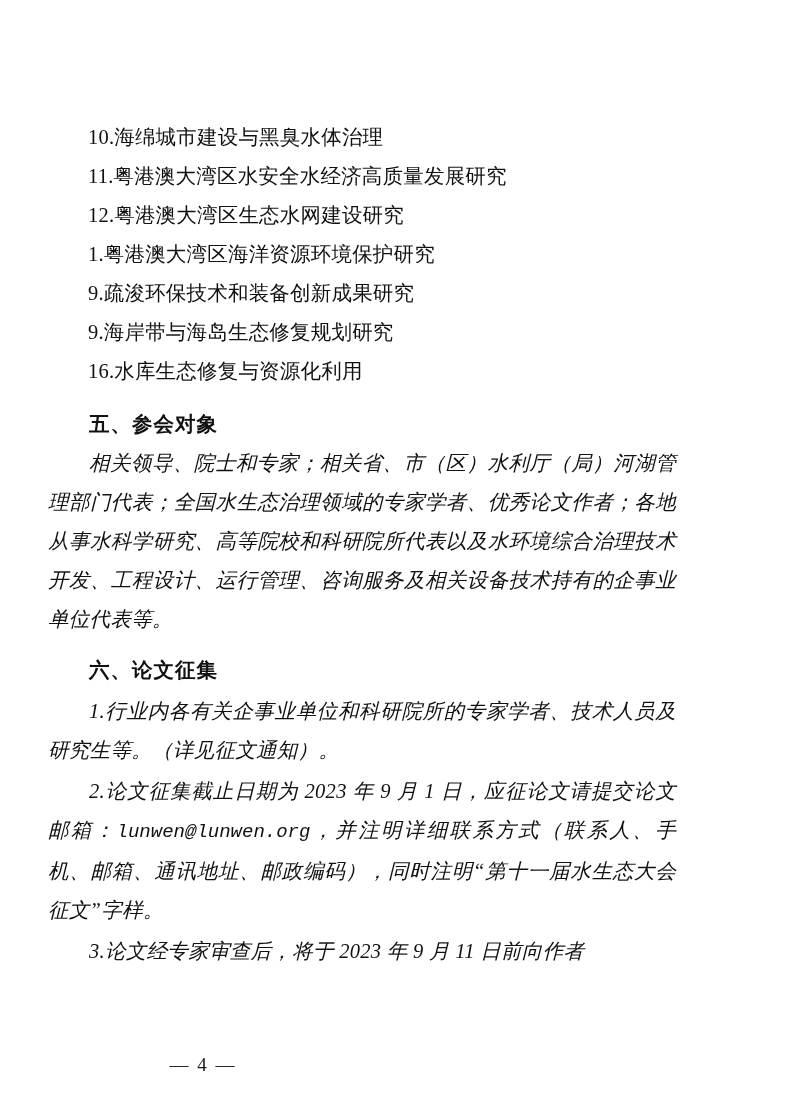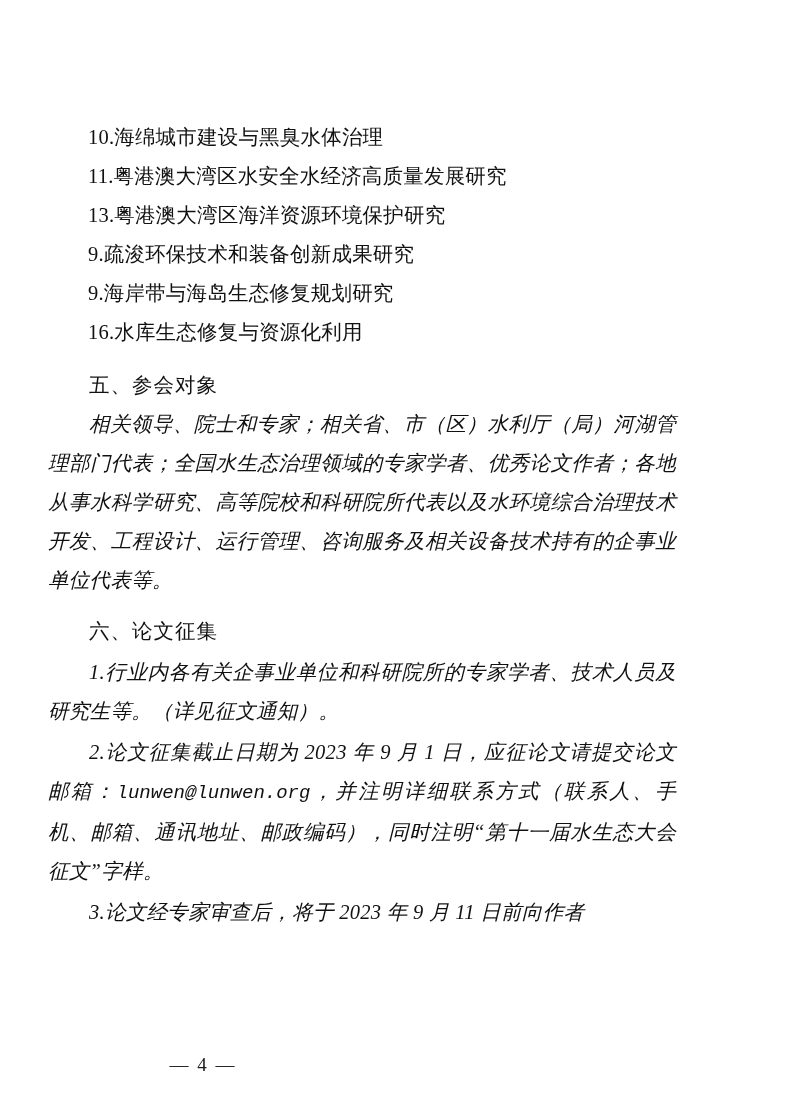--- a/index.html
+++ b/index.html
@@ -29,21 +29,21 @@
   }
   .list-item {
     margin: 0;
     padding: 0;
     text-indent: 40px;
     white-space: nowrap;
   }
   .section-heading {
     margin: 6px 0 0 0;
     padding: 0;
-    font-weight: normal;
+    font-weight: bold;
     text-indent: 41px;
     letter-spacing: 1px;
   }
   .para {
     margin: 0;
     padding: 0;
     text-indent: 41px;
     text-align: justify;
     text-justify: inter-ideograph;
     letter-spacing: 0.3px;
@@ -75,21 +75,22 @@
   .block-gap-2 { height: 6px; }
 </style>
 </head>
 <body>
 
 <div class="page">
   <div class="doc-body">
 
     <p class="list-item">10.海绵城市建设与黑臭水体治理</p>
     <p class="list-item">11.粤港澳大湾区水安全水经济高质量发展研究</p>
-    <p class="list-item">13.粤港澳大湾区海洋资源环境保护研究</p>
+    <p class="list-item">12.粤港澳大湾区生态水网建设研究</p>
+    <p class="list-item">1.粤港澳大湾区海洋资源环境保护研究</p>
     <p class="list-item">9.疏浚环保技术和装备创新成果研究</p>
     <p class="list-item">9.海岸带与海岛生态修复规划研究</p>
     <p class="list-item">16.水库生态修复与资源化利用</p>
 
     <div class="block-gap-1"></div>
 
     <p class="section-heading">五、参会对象</p>
     <p class="para">相关领导、院士和专家；相关省、市（区）水利厅（局）河湖管理部门代表；全国水生态治理领域的专家学者、优秀论文作者；各地从事水科学研究、高等院校和科研院所代表以及水环境综合治理技术开发、工程设计、运行管理、咨询服务及相关设备技术持有的企事业单位代表等。</p>
 
     <div class="block-gap-2"></div>

